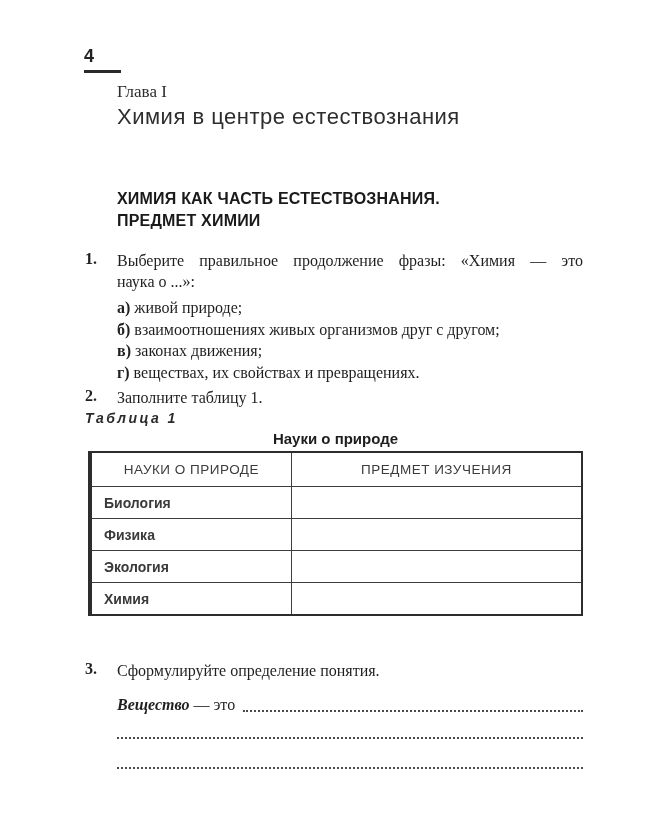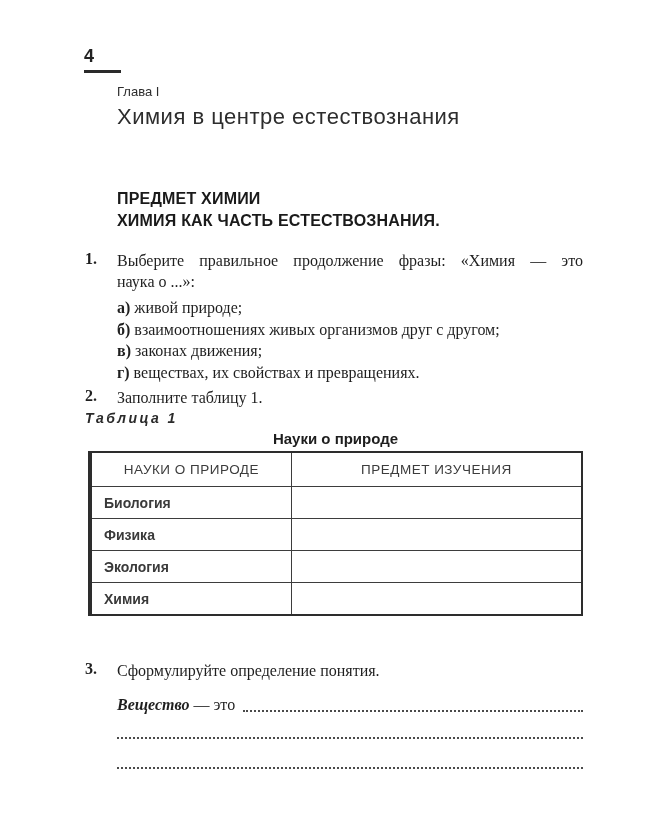--- a/index.html
+++ b/index.html
@@ -16,21 +16,21 @@
   
   .pagenum {
     position: absolute; left: 84px; top: 46px;
     font-family: "Liberation Sans", sans-serif;
     font-weight: bold; font-size: 18px; color: #222;
   }
   .pagenum-rule { width: 37px; height: 3px; background: #2a2a2a; margin-top: 3px; }
 
   
   .chapter { position: absolute; left: 117px; top: 82px; font-family: "Liberation Sans", sans-serif; color: #2d2d2d; }
-  .chapter-label { font-size: 13px; line-height: 20px; }
+  .chapter-label { font-size: 17px; line-height: 20px; font-family: Liberation Serif, serif; }
   .chapter-title { font-size: 22px; line-height: 26px; margin-top: 2px; letter-spacing: 0.5px; text-align: center; }
 
   
   .section-title {
     position: absolute; left: 117px; top: 188px; width: 470px;
     font-family: "Liberation Sans", sans-serif;
     font-weight: bold; font-size: 16px; line-height: 22px; color: #1a1a1a;
     letter-spacing: 0.2px;
   }
 
@@ -101,22 +101,22 @@
     <span>4</span>
     <div class="pagenum-rule"></div>
   </div>
 
   <div class="chapter">
     <div class="chapter-label">Глава I</div>
     <div class="chapter-title">Химия в центре естествознания</div>
   </div>
 
   <div class="section-title">
+    <div>ХИМИЯ КАК ЧАСТЬ ЕСТЕСТВОЗНАНИЯ.</div>
     <div>ПРЕДМЕТ ХИМИИ</div>
-    <div>ХИМИЯ КАК ЧАСТЬ ЕСТЕСТВОЗНАНИЯ.</div>
   </div>
 
   <div class="task task1">
     <div class="task-num">1.</div>
     <div class="task-body">
       <div class="just-first">Выберите правильное продолжение фразы: «Химия — это</div>
       <div>наука о ...»:</div>
       <div class="options">
         <div class="option">
           <b>а)</b>

